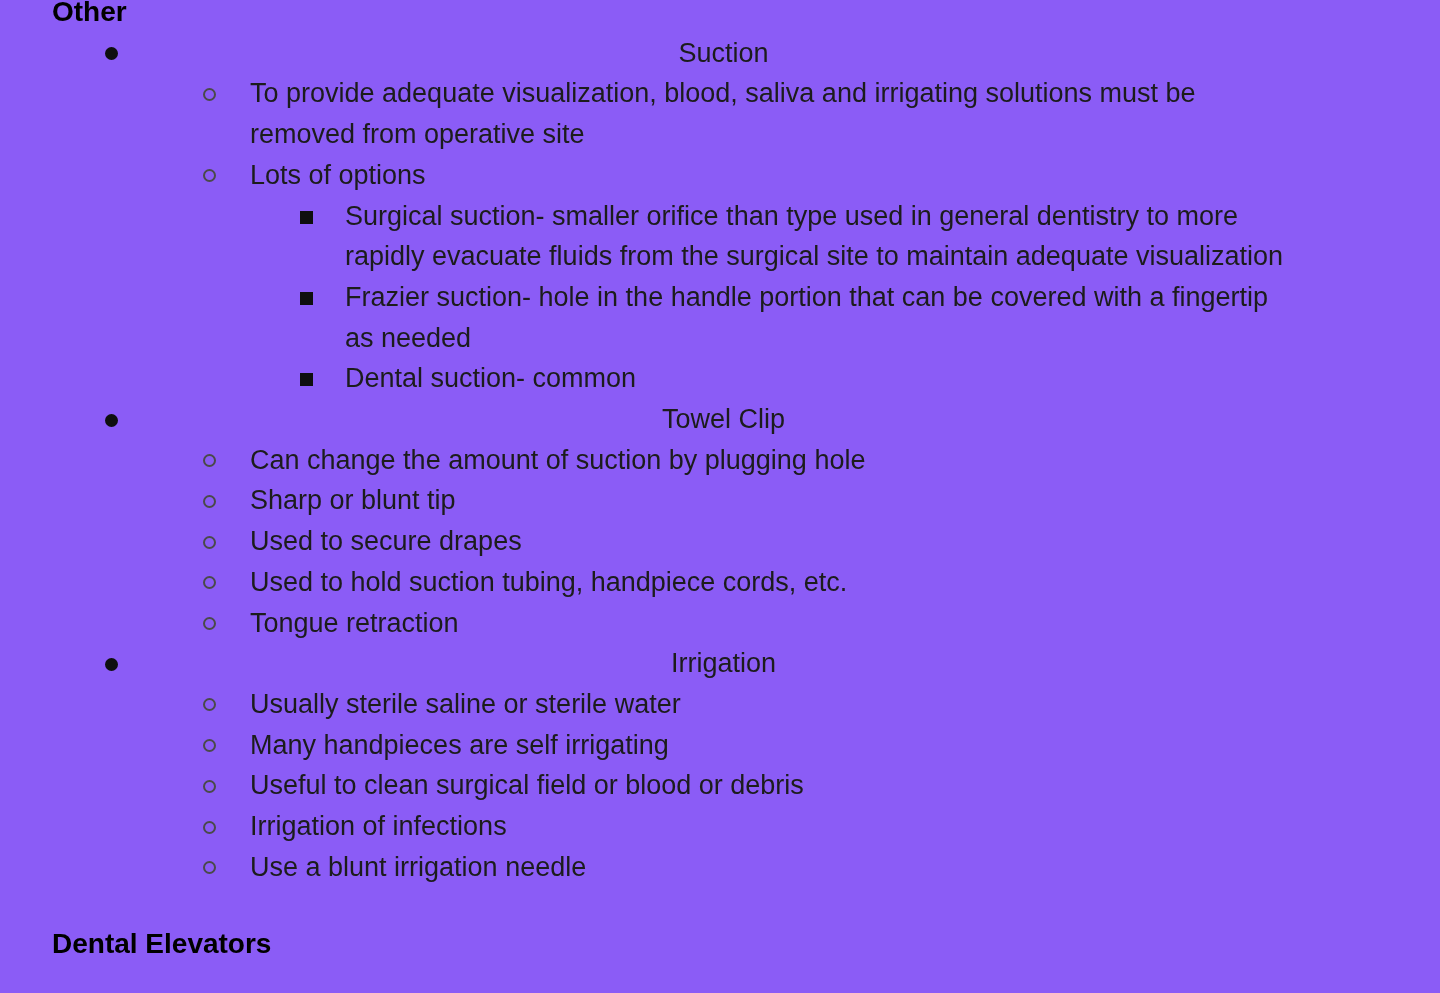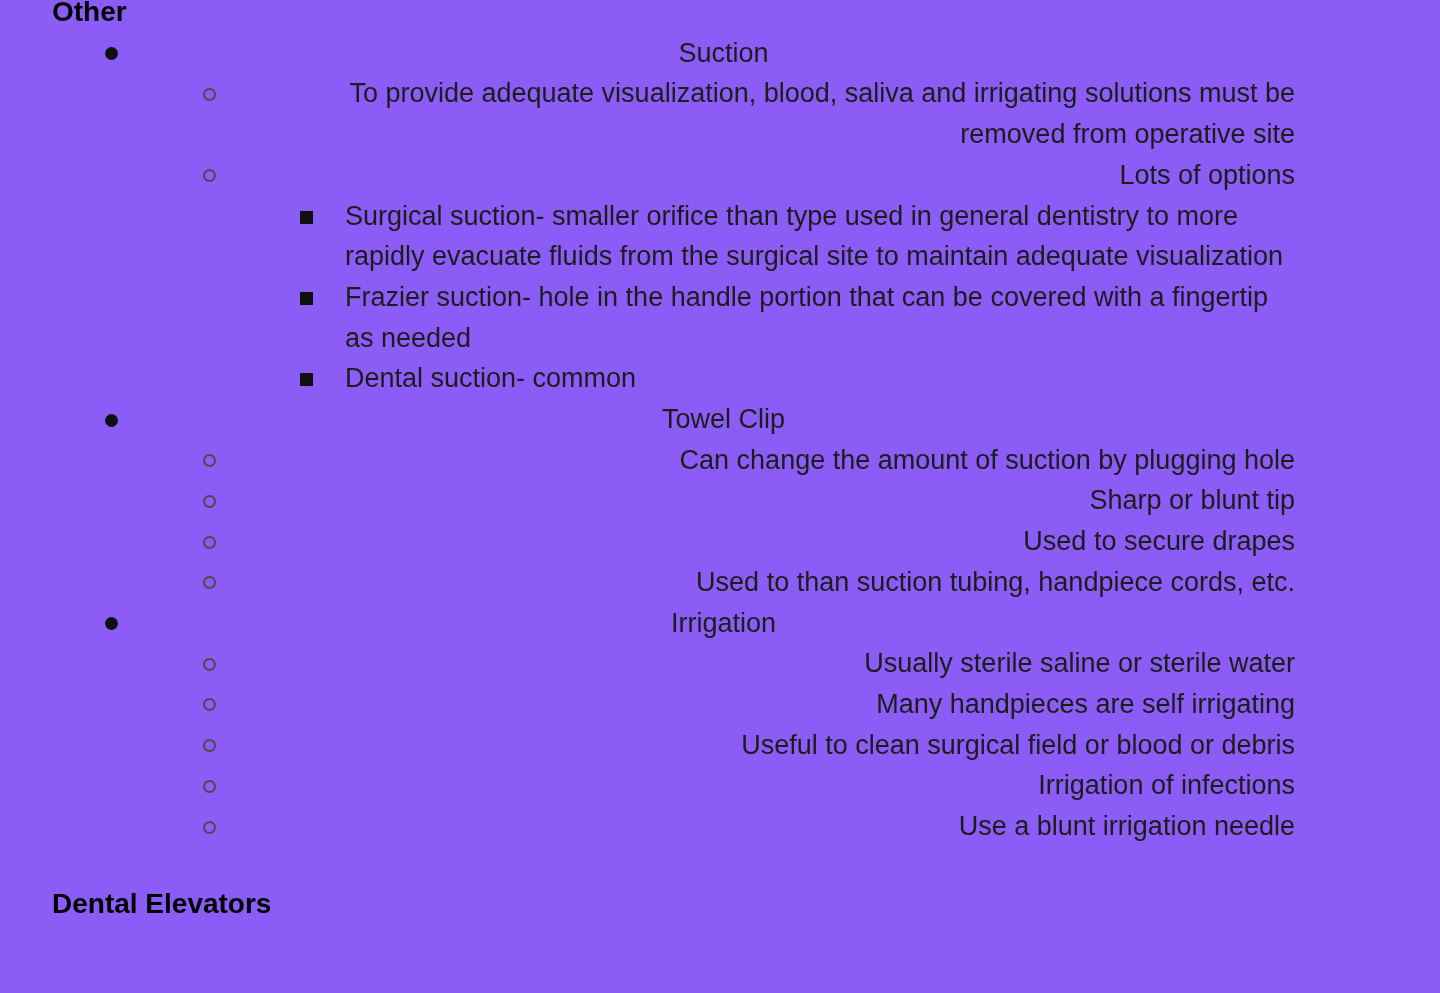--- a/index.html
+++ b/index.html
@@ -24,21 +24,21 @@
     margin: 0;
     padding-left: 52px;
     font-size: 28px;
     line-height: 40.7px;
     font-weight: 700;
     color: #000000;
   }
   .items { margin: 0; }
   .item { position: relative; padding-right: 145px; }
   .item.l1 { padding-left: 152px; text-align: center; }
-  .item.l2 { padding-left: 250px; text-align: right; }
+  .item.l2 { padding-left: 250px; }
   .item.l3 { padding-left: 345px; }
   .bullet {
     position: absolute;
     top: 14.5px;
     width: 13px;
     height: 13px;
     box-sizing: border-box;
   }
   .item.l1 .bullet { left: 105px; background: #0f0f0f; border-radius: 50%; }
   .item.l2 .bullet { left: 203px; background: transparent; border: 2.5px solid #4a4a4a; border-radius: 50%; }
@@ -98,23 +98,27 @@
     <span class="item-text">Sharp or blunt tip</span>
   </div>
 
   <div class="item l2">
     <span class="bullet"></span>
     <span class="item-text">Used to secure drapes</span>
   </div>
 
   <div class="item l2">
     <span class="bullet"></span>
-    <span class="item-text">Used to than suction tubing, handpiece cords, etc.</span>
+    <span class="item-text">Used to hold suction tubing, handpiece cords, etc.</span>
   </div>
 
+  <div class="item l2">
+    <span class="bullet"></span>
+    <span class="item-text">Tongue retraction</span>
+  </div>
 
   <div class="item l1">
     <span class="bullet"></span>
     <span class="item-text">Irrigation</span>
   </div>
 
   <div class="item l2">
     <span class="bullet"></span>
     <span class="item-text">Usually sterile saline or sterile water</span>
   </div>

